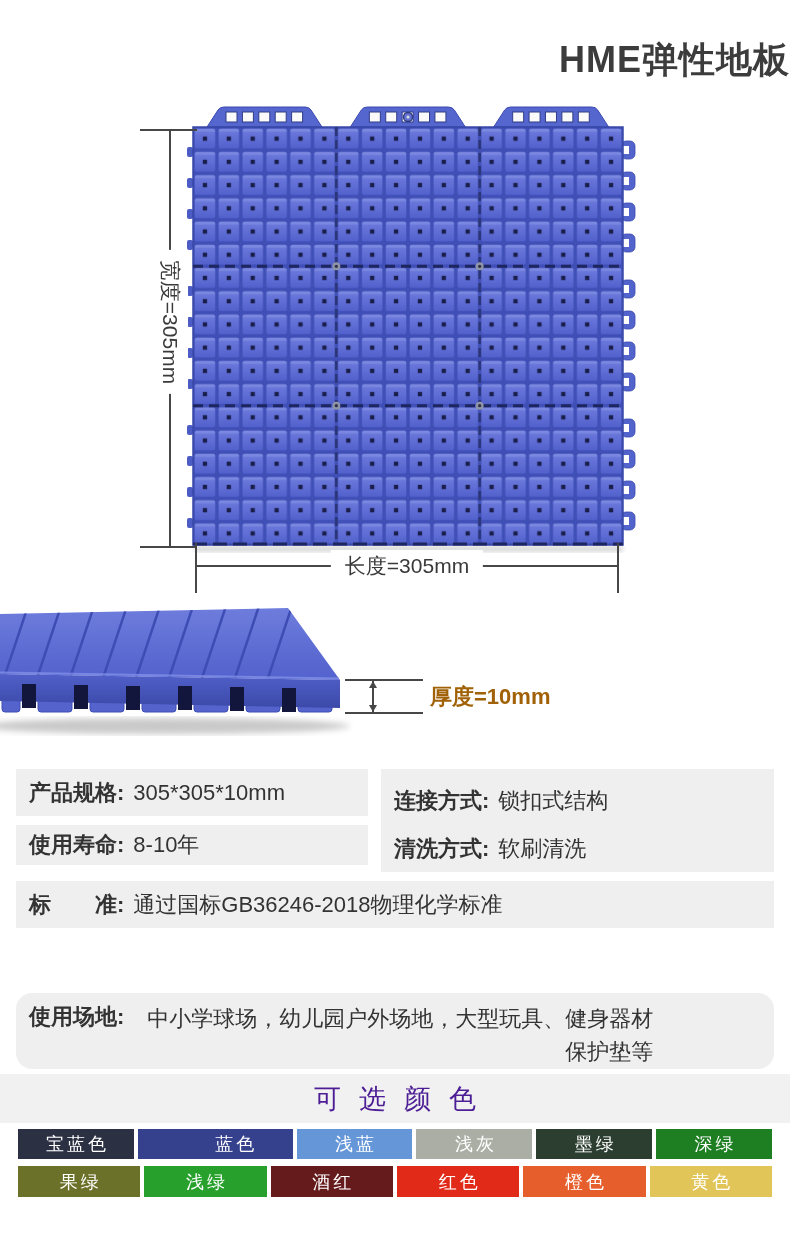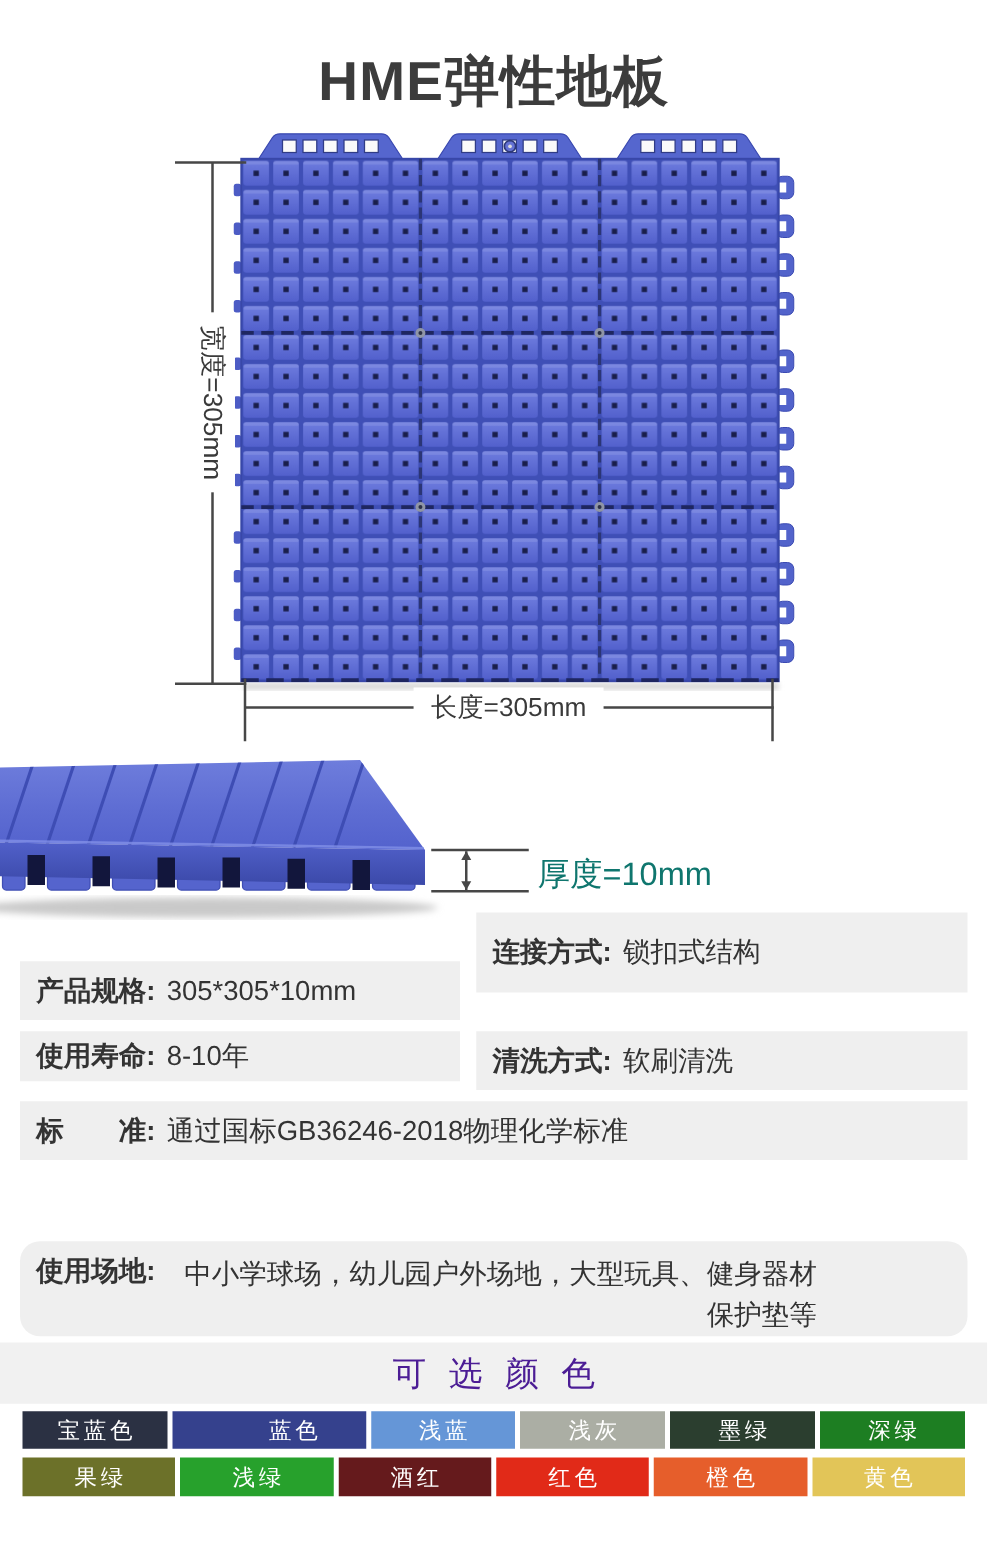--- a/index.html
+++ b/index.html
@@ -1,27 +1,27 @@
 <!DOCTYPE html>
 <html><head>
 <meta charset="utf-8">
 <style>
   html,body{margin:0;padding:0;background:#fff;}
   #page{position:relative;width:790px;height:1239px;background:#ffffff;overflow:hidden;
         font-family:"Liberation Sans","DejaVu Sans",sans-serif;color:#333;}
   .abs{position:absolute;}
   
-  .page-title{left:0;top:36px;width:790px;text-align:center;font-size:44px;font-weight:bold;
+  .page-title{left:0;top:36px;width:790px;text-align:right;font-size:36px;font-weight:bold;
               color:#3c3c3c;letter-spacing:1px;}
   
   .dim{background:#474747;}
   .dim-label{font-size:21px;color:#3a3a3a;background:#fff;white-space:nowrap;}
   .width-label{left:170px;top:322px;transform:translate(-50%,-50%) rotate(90deg);padding:4px 10px;}
   .length-label{left:407px;top:566px;transform:translate(-50%,-50%);padding:2px 14px;}
-  .thick-label{left:430px;top:682px;font-size:26px;color:#0f766e;}
+  .thick-label{left:430px;top:682px;font-size:22px;color:#a16207;font-weight:bold;}
   .arrow{width:0;height:0;position:absolute;border-left:4px solid transparent;border-right:4px solid transparent;}
   .arrow-up{border-bottom:7px solid #474747;}
   .arrow-down{border-top:7px solid #474747;}
   
   .spec-row{background:#efefef;display:flex;align-items:center;padding-left:13px;
             font-size:22px;color:#333;box-sizing:border-box;}
   .spec-row .lbl{font-weight:bold;margin-right:9px;white-space:nowrap;}
   .spec-row .val{white-space:nowrap;}
   .spec-row-tall{align-items:flex-start;padding-top:9px;border-radius:16px;}
   .spec-row-tall .val{white-space:normal;max-width:520px;line-height:1.5;text-align:right;}
@@ -193,21 +193,21 @@
   <div class="abs dim" style="left:345px;top:712px;width:78px;height:2px"></div>
   <div class="abs dim" style="left:372px;top:681px;width:2px;height:31px"></div>
   <div class="abs arrow arrow-up" style="left:369px;top:681px"></div>
   <div class="abs arrow arrow-down" style="left:369px;top:705px"></div>
   <div class="abs dim-label thick-label">厚度=10mm</div>
 
   <div class="abs spec-row" style="left:16px;top:769px;width:352px;height:47px">
     <span class="lbl">产品规格:</span>
     <span class="val">305*305*10mm</span>
   </div>
-  <div class="abs spec-row" style="left:381px;top:730px;width:393px;height:64px">
+  <div class="abs spec-row" style="left:381px;top:769px;width:393px;height:64px">
     <span class="lbl">连接方式:</span>
     <span class="val">锁扣式结构</span>
   </div>
   <div class="abs spec-row" style="left:16px;top:825px;width:352px;height:40px">
     <span class="lbl">使用寿命:</span>
     <span class="val">8-10年</span>
   </div>
   <div class="abs spec-row" style="left:381px;top:825px;width:393px;height:47px">
     <span class="lbl">清洗方式:</span>
     <span class="val">软刷清洗</span>

